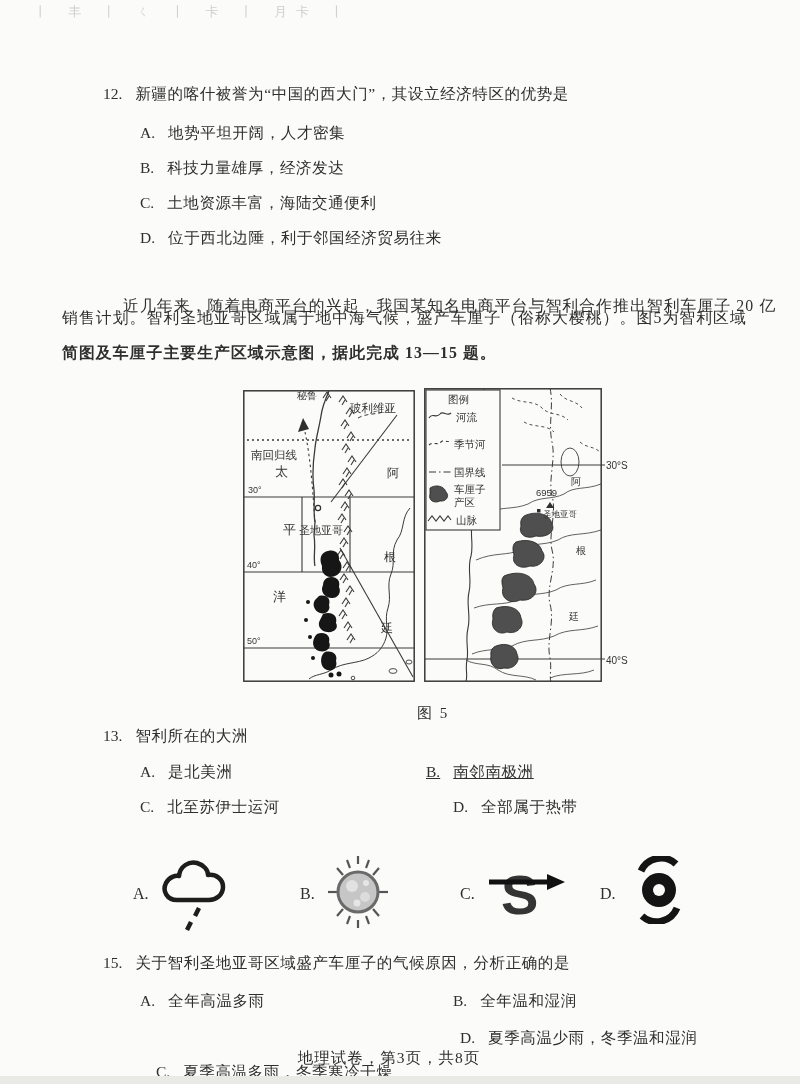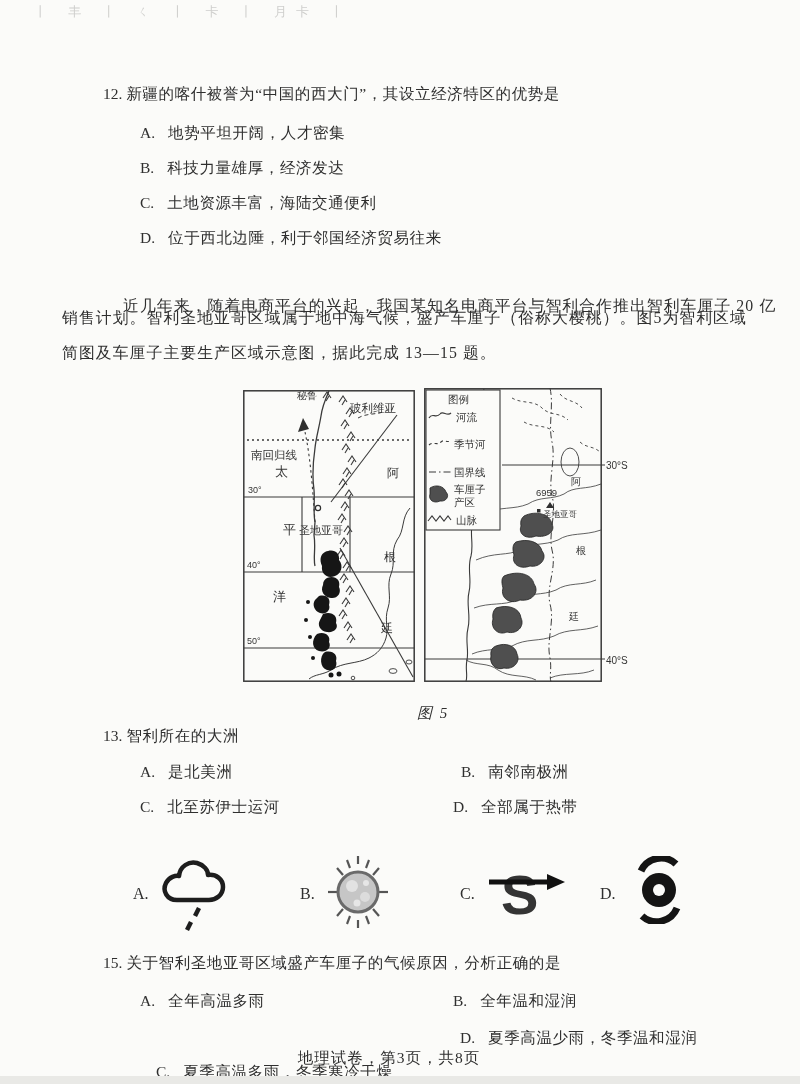--- a/index.html
+++ b/index.html
@@ -1,24 +1,24 @@
 <!DOCTYPE html>
 <html><head>
 <meta charset="utf-8">
 <style>
   html,body{margin:0;padding:0;}
   body{width:800px;height:1084px;background:#f4f4f2;font-family:"Liberation Serif","DejaVu Serif",serif;}
   #page{position:relative;width:800px;height:1084px;background:#fbfbf9;overflow:hidden;color:#2f2f2f;}
   .abs{position:absolute;}
   .stem{font-size:15.5px;letter-spacing:0.6px;white-space:nowrap;}
-  .stem .num{margin-right:4px;letter-spacing:0;}
+  .stem .num{margin-right:13px;letter-spacing:0;}
   .opt{font-size:15.5px;letter-spacing:0.6px;white-space:nowrap;}
   .opt .lab{margin-right:13px;letter-spacing:0;}
   .para{font-size:15.8px;letter-spacing:1.1px;white-space:nowrap;}
-  .caption{font-size:15px;letter-spacing:2px;font-style:italic;}
+  .caption{font-size:15px;letter-spacing:2px;}
   .footer{font-size:15.5px;letter-spacing:1px;text-align:center;margin-left:24px;}
   .scanmarks{font-size:13px;color:#cfcfcd;letter-spacing:9px;white-space:nowrap;}
   .qlabel{font-size:16px;margin-right:10px;}
   svg text{font-family:"Liberation Sans","DejaVu Sans",sans-serif;fill:#343434;}
   .edge-bottom{position:absolute;left:0;right:0;bottom:0;height:8px;background:#e9e9e6;}
 </style>
 </head>
 <body>
 
 <div id="page">
@@ -36,21 +36,21 @@
   </div>
   <div class="abs opt" style="left:140px;top:228px;">
     <span class="lab">D.</span><span>位于西北边陲，利于邻国经济贸易往来</span>
   </div>
   <div class="abs opt" style="left:140px;top:193px;">
     <span class="lab">C.</span><span>土地资源丰富，海陆交通便利</span>
   </div>
 
   <div class="abs para" style="left:123px;top:273px;margin-top:23px;">近几年来，随着电商平台的兴起，我国某知名电商平台与智利合作推出智利车厘子 20 亿</div>
   <div class="abs para" style="left:62px;top:308px;">销售计划。智利圣地亚哥区域属于地中海气候，盛产车厘子（俗称大樱桃）。图5为智利区域</div>
-  <div class="abs para" style="left:62px;top:343px;">简图及车厘子主要生产区域示意图，据此完成 13—15 题。</div>
+  <div class="abs para" style="left:62px;top:343px;font-weight:bold;">简图及车厘子主要生产区域示意图，据此完成 13—15 题。</div>
 
   <svg class="abs" style="left:243px;top:390px;" width="172" height="292" viewBox="0 0 172 292">
     <defs>
       <g id="mtn" stroke="#3a3a3a" stroke-width="1.1" fill="none">
         <path d="M0,0 L4,-6 L8,0"></path>
           <path d="M3,3 L6,-2"></path>
       </g>
     </defs>
     <rect x="0.8" y="0.8" width="170.4" height="290.4" fill="none" stroke="#3a3a3a" stroke-width="1.5"></rect>
 
@@ -196,21 +196,21 @@
   </svg>
 
   <div class="abs caption" style="left:417px;top:704px;">图 5</div>
 
   <div class="abs stem" style="left:103px;top:726px;">
     <span class="num">13.</span><span>智利所在的大洲</span>
   </div>
   <div class="abs opt" style="left:140px;top:762px;">
     <span class="lab">A.</span><span>是北美洲</span>
   </div>
-  <div class="abs opt" style="left:461px;top:762px;">
+  <div class="abs opt" style="left:426px;top:762px;text-decoration:underline;">
     <span class="lab">B.</span><span>南邻南极洲</span>
   </div>
   <div class="abs opt" style="left:140px;top:797px;">
     <span class="lab">C.</span><span>北至苏伊士运河</span>
   </div>
   <div class="abs opt" style="left:453px;top:797px;">
     <span class="lab">D.</span><span>全部属于热带</span>
   </div>
 
 

